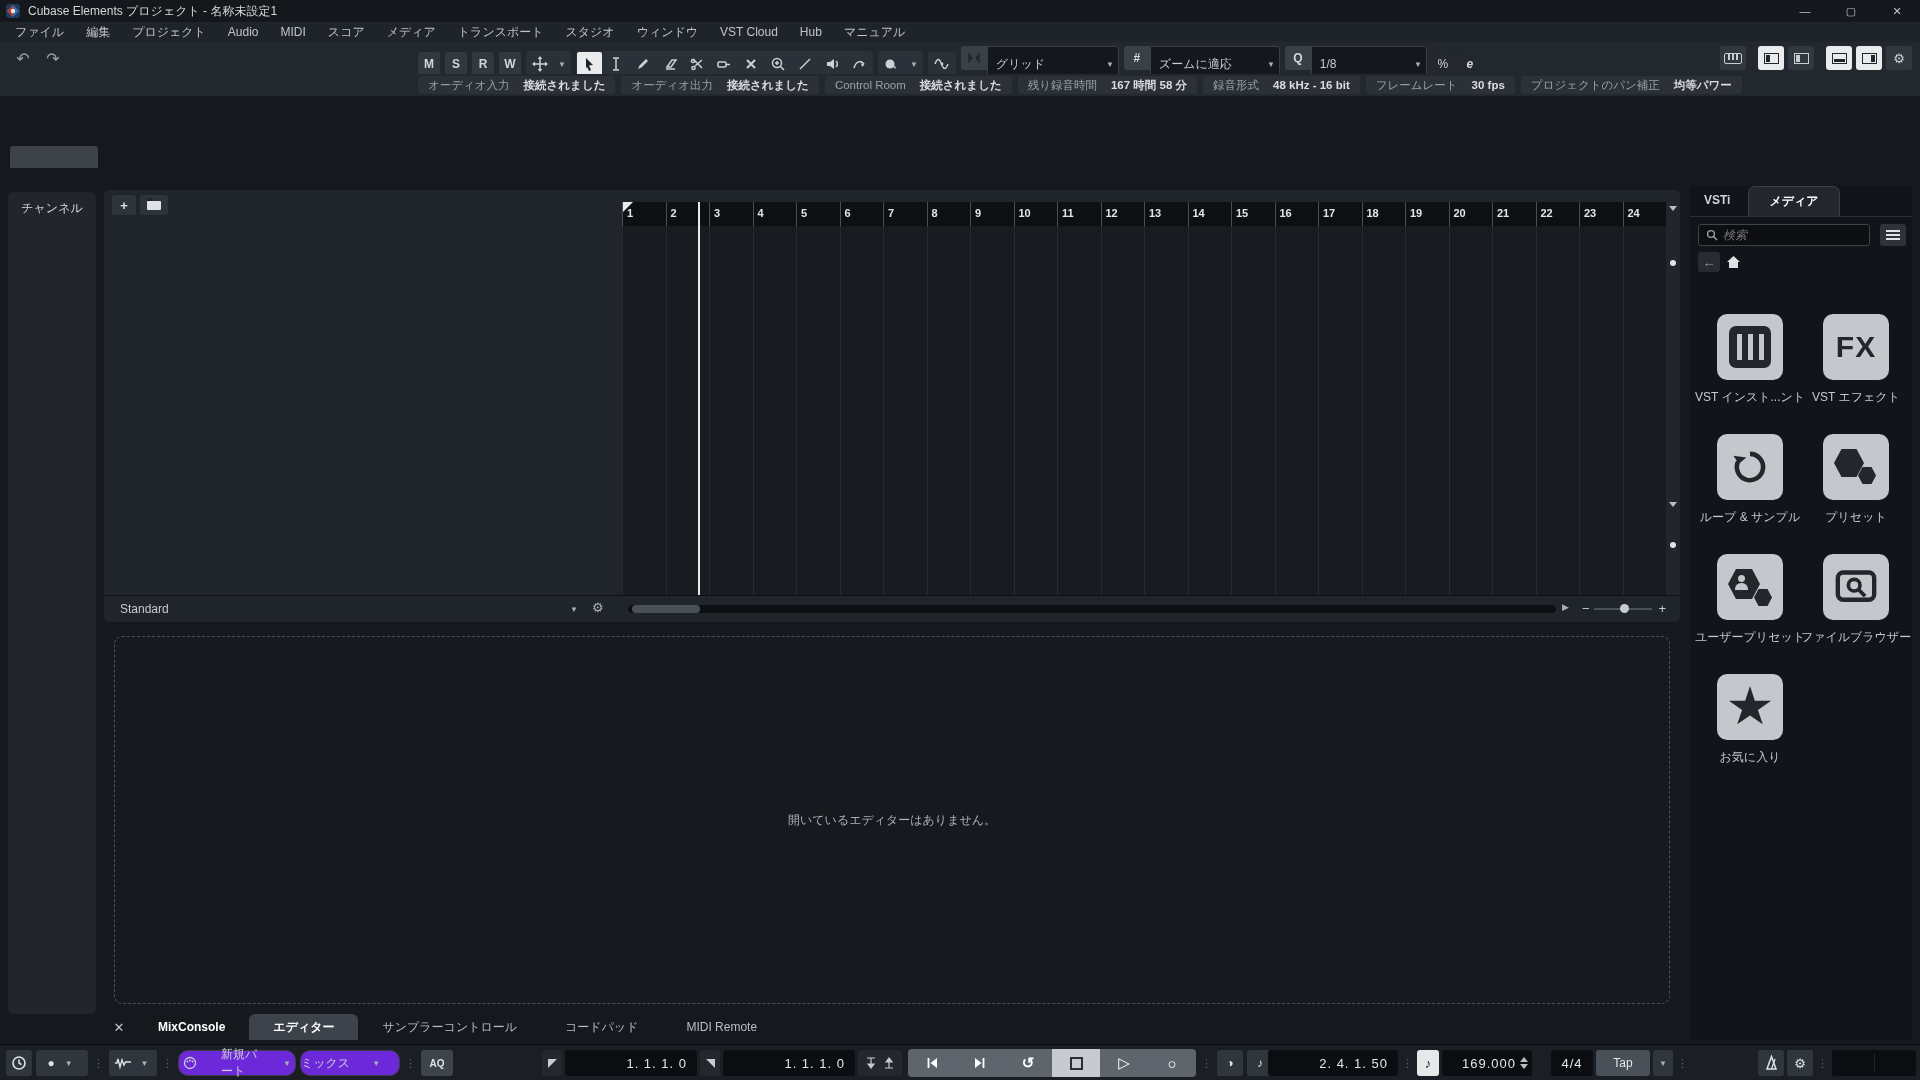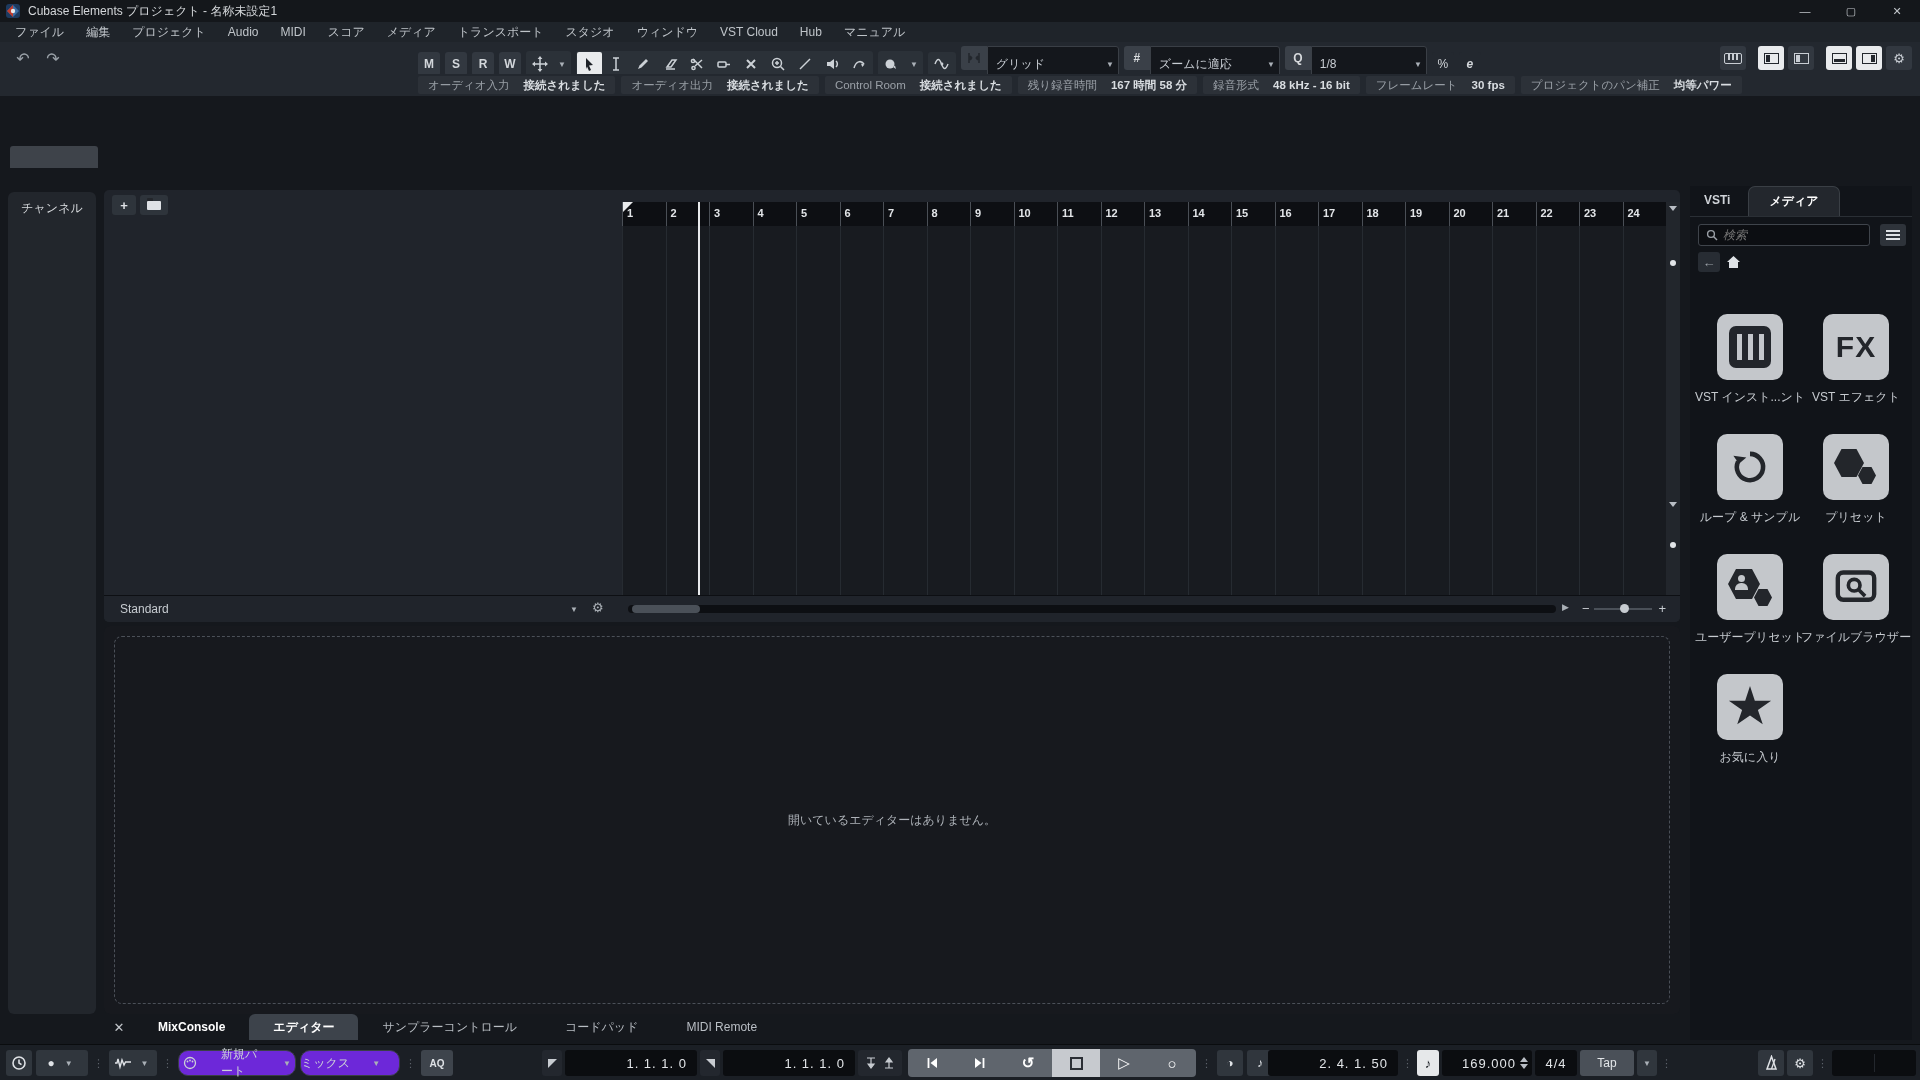--- a/index.html
+++ b/index.html
@@ -705,21 +705,21 @@
       <span class="disp" style="width:130px;">2. 4. 1. 50</span>
       <span class="dots">⋮</span>
       <span class="tempo-btn">♪</span>
       <span class="disp" style="width:90px;justify-content:flex-end;padding-right:4px;">
         <span>169.000</span>
         <span class="spin">
             <i class="up"></i>
             <i class="dn"></i>
           </span>
       </span>
-      <span class="disp" style="width:42px;justify-content:center;padding:0;">4/4</span>
+      <span class="disp" style="width:42px;justify-content:center;padding:0;margin-left:16px;">4/4</span>
       <span class="tap">Tap</span>
       <span class="tp-btn" style="min-width:20px;width:20px;">
           <span class="caret">▼</span>
         </span>
       <span class="dots">⋮</span>
     </div>
 
     <div class="t-right">
       <span class="tp-btn">
           <svg width="15" height="16" viewBox="0 0 15 16">

